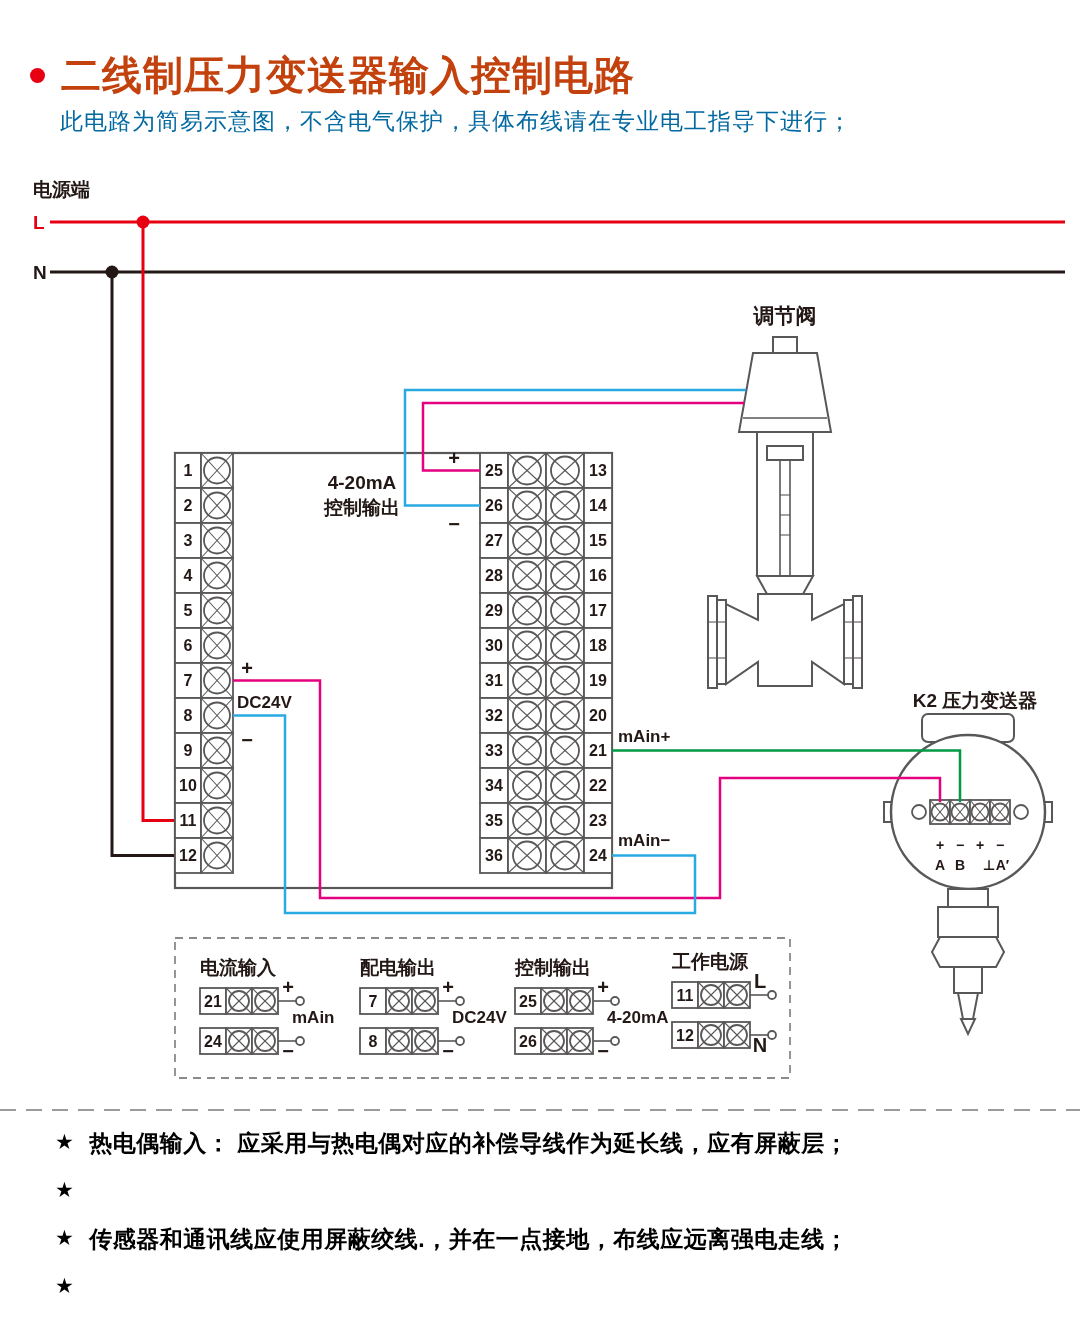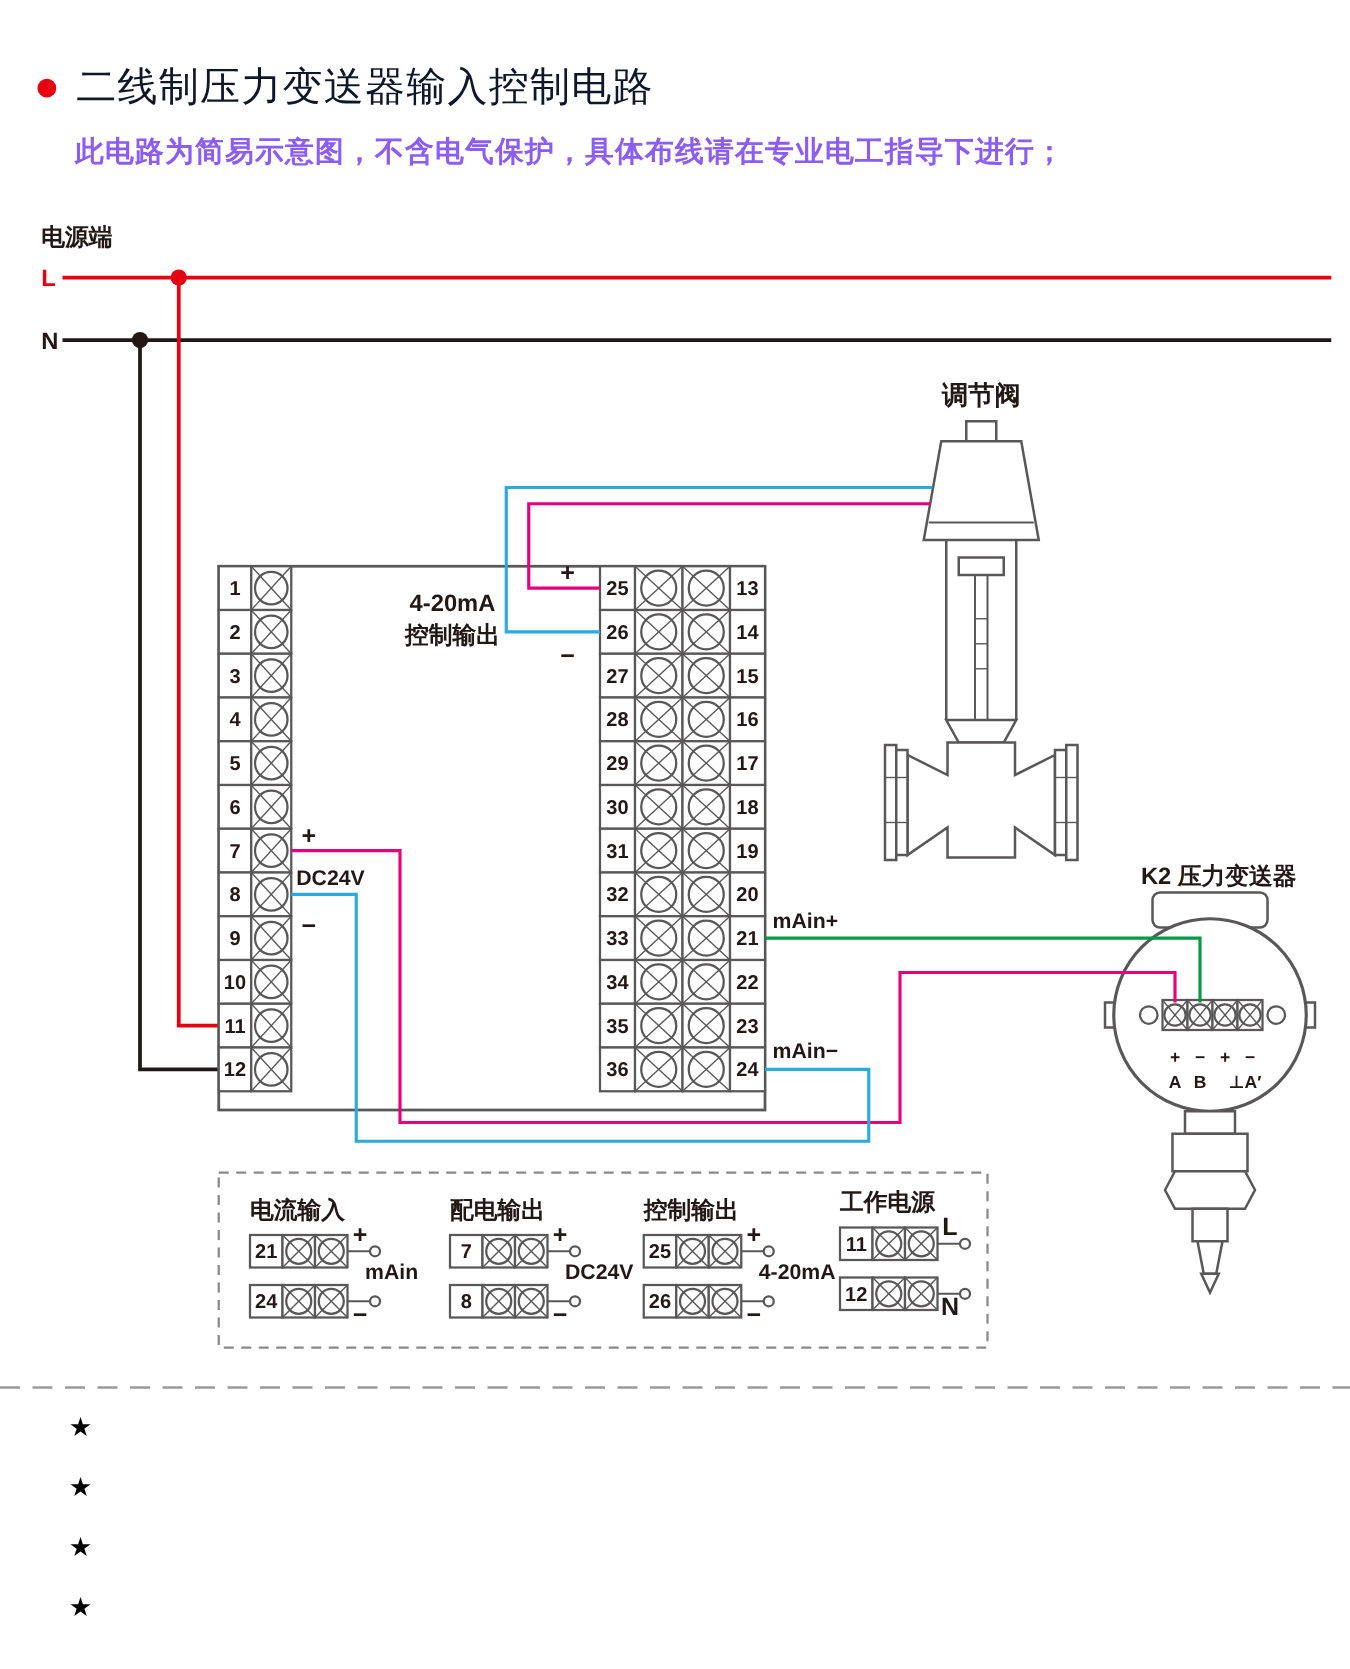--- a/index.html
+++ b/index.html
@@ -4,22 +4,22 @@
 <style>
   :root{
     --accent-red:#e60012; --line-black:#231815; --wire-blue:#29abe2;
     --wire-magenta:#e4007f; --wire-green:#009944; --diagram-gray:#595757;
   }
   html,body{margin:0;padding:0;}
   body{width:1080px;height:1335px;background:#fff;position:relative;overflow:hidden;
        font-family:"Liberation Sans","DejaVu Sans",sans-serif;}
   .title-row{position:absolute;left:30px;top:48px;display:flex;align-items:center;gap:16px;}
   .bullet{width:15px;height:15px;border-radius:50%;background:var(--accent-red);flex:0 0 auto;}
-  h1.title{font-size:32px;font-weight:normal;color:#0f172a;margin:0;letter-spacing:1px;}
-  .subtitle{position:absolute;left:60px;top:106px;font-size:23px;font-weight:bold;color:#8b5cf6;letter-spacing:1px;text-align:right;}
+  h1.title{font-size:40px;font-weight:bold;color:#c2410c;margin:0;letter-spacing:1px;}
+  .subtitle{position:absolute;left:60px;top:106px;font-size:23px;font-weight:normal;color:#0369a1;letter-spacing:1px;text-align:right;}
   svg#diagram{position:absolute;left:0;top:0;}
   svg text{font-family:"Liberation Sans","DejaVu Sans",sans-serif;}
   .cell{fill:#fff;stroke:var(--diagram-gray);stroke-width:1.8;}
   .thin{stroke:var(--diagram-gray);stroke-width:1.1;}
   .thin2{stroke:var(--diagram-gray);stroke-width:1.6;}
   .ringo{fill:none;stroke:var(--diagram-gray);stroke-width:1.8;}
   .hole{fill:#fff;stroke:var(--diagram-gray);stroke-width:1.8;}
   .box{fill:none;stroke:var(--diagram-gray);stroke-width:2.2;}
   .part{fill:#fff;stroke:var(--diagram-gray);stroke-width:2;}
   .pline{fill:none;stroke:var(--diagram-gray);stroke-width:2;}
@@ -696,23 +696,25 @@
         </g>
       </g>
   </g>
 
   <line x1="0" y1="1110" x2="1080" y2="1110" class="sep"></line>
 </svg>
 
 <ul class="notes">
   <li>
       <span class="star">★</span>
+      <span>热电偶输入： 应采用与热电偶对应的补偿导线作为延长线，应有屏蔽层；</span>
     </li>
   <li>
       <span class="star">★</span>
     </li>
   <li>
       <span class="star">★</span>
+      <span>传感器和通讯线应使用屏蔽绞线.，并在一点接地，布线应远离强电走线；</span>
     </li>
   <li>
       <span class="star">★</span>
     </li>
 </ul>
 
 </body></html>

